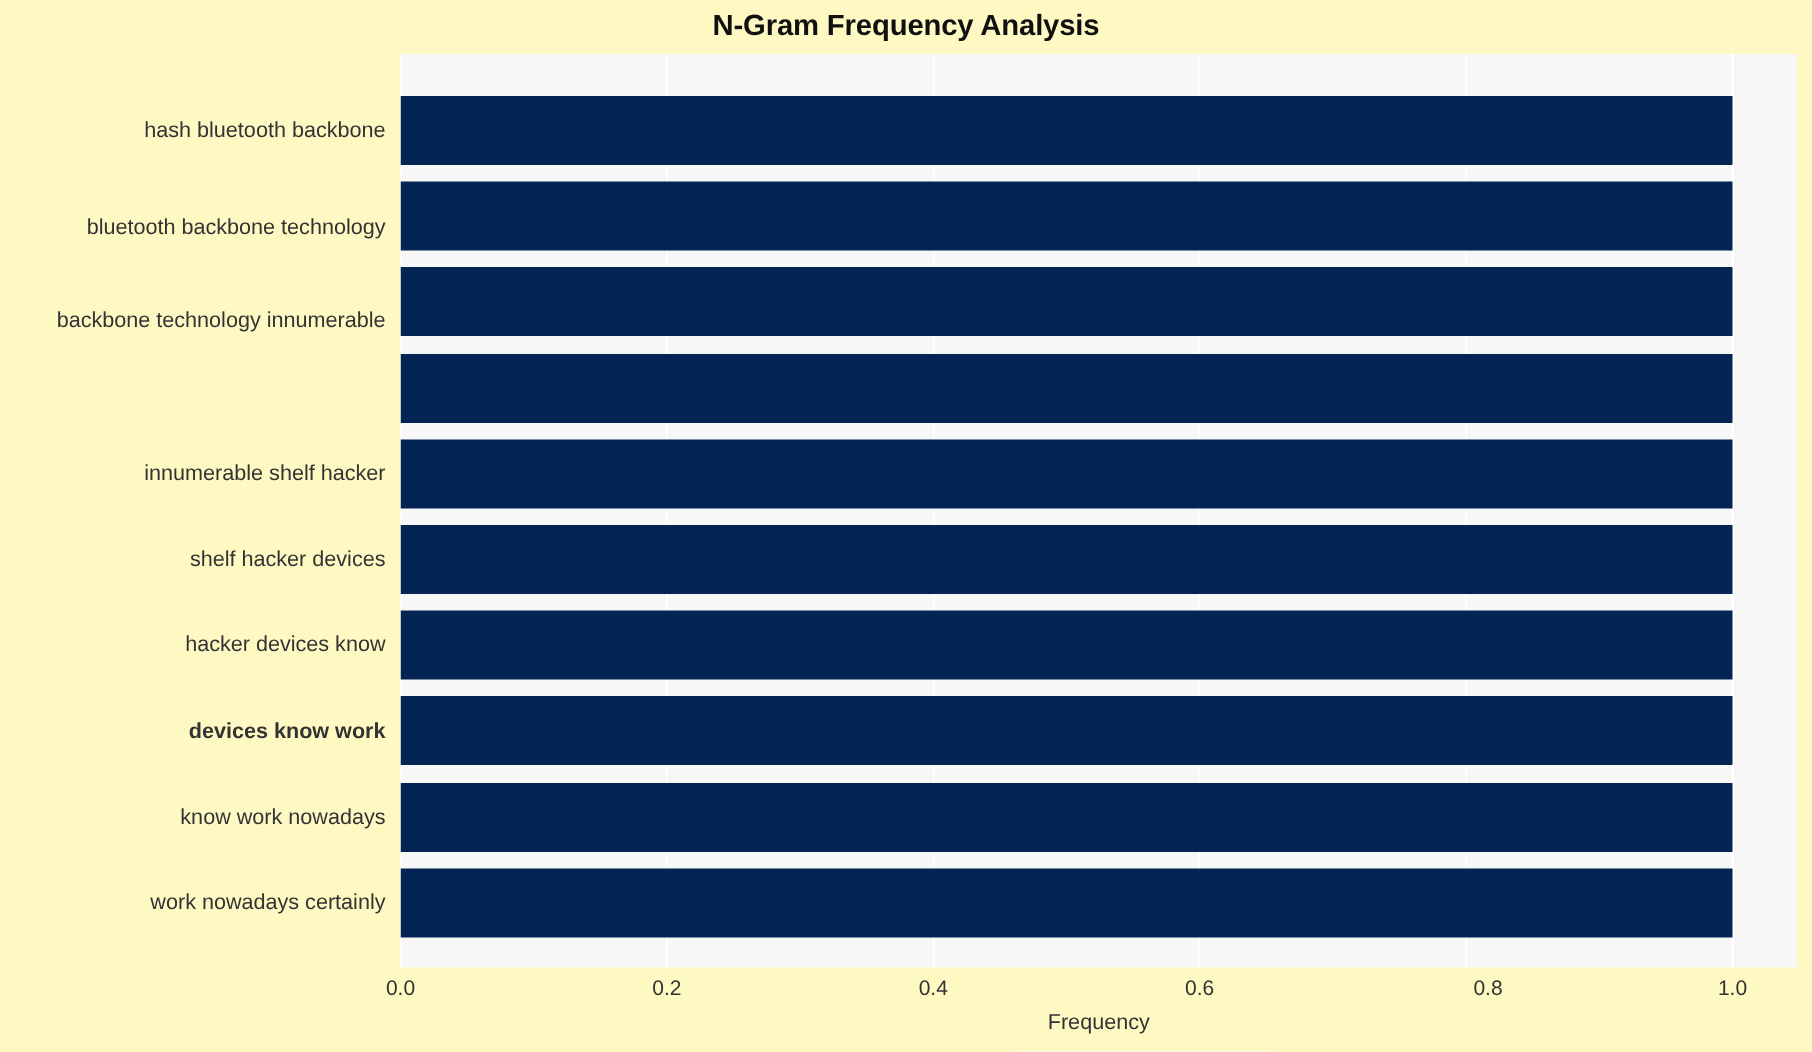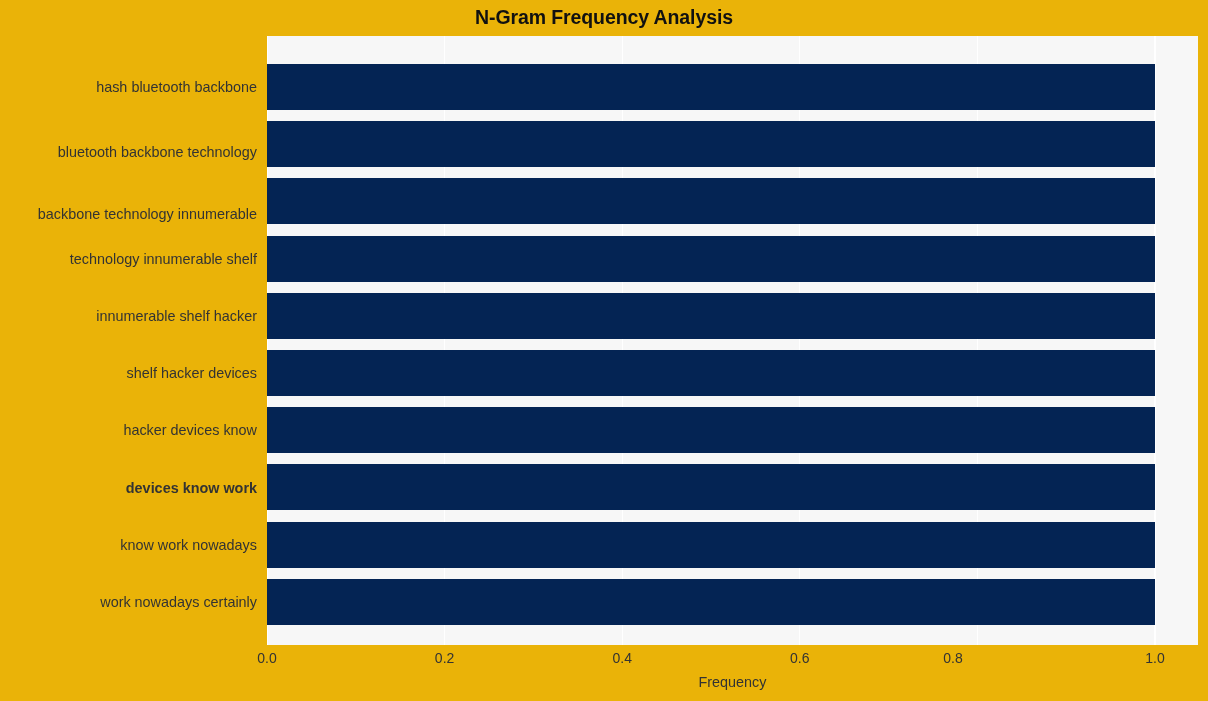--- a/index.html
+++ b/index.html
@@ -13,21 +13,21 @@
     font-family: "Liberation Sans", sans-serif;
     overflow: hidden;
     position: relative;
   }
 
   #figure {
     position: absolute;
     left: 0; top: 0;
     width: 1208px;
     height: 701px;
-    background: #eab308;
+    background: #fef9c3;
   }
 
   
   #chart-title {
     position: absolute;
     left: 0;
     top: 6px;
     width: 1208px;
     text-align: center;
     font-size: 19.5px;
@@ -143,33 +143,32 @@
         <div class="bar" title="devices know work: 1" style="top: 428.4px; width: 888px; background: rgb(4, 36, 84);"></div>
         <div class="bar" title="know work nowadays: 1" style="top: 485.6px; width: 888px; background: rgb(4, 36, 84);"></div>
         <div class="bar" title="work nowadays certainly: 1" style="top: 542.8px; width: 888px; background: rgb(4, 36, 84);"></div>
       </div>
   </div>
 
   <div id="y-labels">
       <div class="y-tick-label" style="top: 51px;">hash bluetooth backbone</div>
       <div class="y-tick-label" style="top: 116px;">bluetooth backbone technology</div>
       <div class="y-tick-label" style="top: 178px;">backbone technology innumerable</div>
-      <div class="y-tick-label" style="top: 222.6px;">technology innumerable shelf</div>
       <div class="y-tick-label" style="top: 279.8px;">innumerable shelf hacker</div>
       <div class="y-tick-label" style="top: 337px;">shelf hacker devices</div>
       <div class="y-tick-label" style="top: 394.2px; padding-left: 20px;">hacker devices know</div>
       <div class="y-tick-label" style="top: 452px; font-weight: bold;">devices know work</div>
       <div class="y-tick-label" style="top: 508.6px;">know work nowadays</div>
       <div class="y-tick-label" style="top: 565.8px;">work nowadays certainly</div>
     </div>
 
   <div id="x-labels">
       <div class="x-tick-label" style="left: 0px;">0.0</div>
       <div class="x-tick-label" style="left: 177.6px;">0.2</div>
       <div class="x-tick-label" style="left: 355.2px;">0.4</div>
       <div class="x-tick-label" style="left: 532.8px;">0.6</div>
-      <div class="x-tick-label" style="left: 686px;">0.8</div>
+      <div class="x-tick-label" style="left: 725px;">0.8</div>
       <div class="x-tick-label" style="left: 888px;">1.0</div>
     </div>
 
   <div id="x-axis-title">Frequency</div>
 
 </div>
 
 </body></html>

